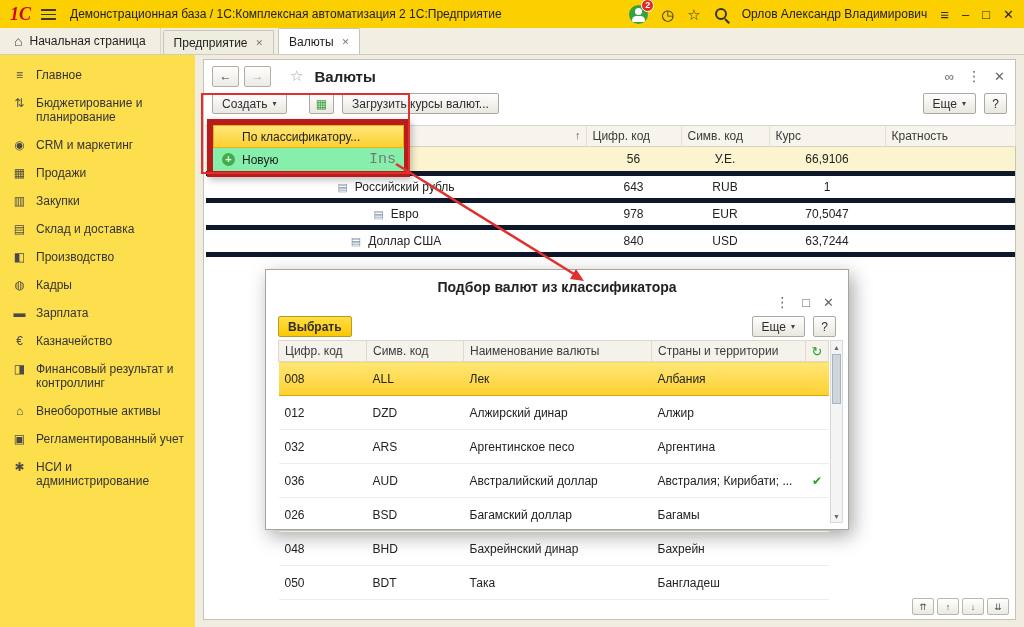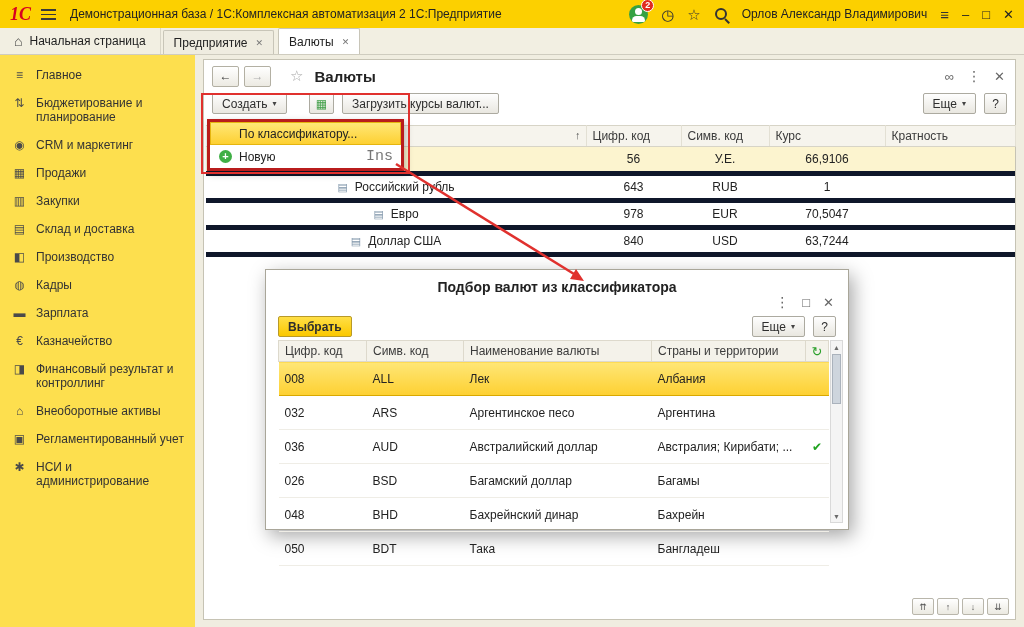--- a/index.html
+++ b/index.html
@@ -61,21 +61,21 @@
   .grid td{height:27px;padding:0 6px;border-bottom:5px solid #0f172a;color:#222;white-space:nowrap;overflow:hidden;box-sizing:border-box;text-align:center;}
   .grid tr.sel td{background:#fcf4cf;}
   .rate{text-align:right;}
   .row-ic{color:#7d93a8;margin-right:7px;font-size:11px;}
   .sort{position:absolute;right:5px;top:3px;color:#555;font-size:11px;}
 
   .bottom-nav{position:absolute;right:6px;bottom:4px;display:flex;gap:3px;}
   .mini{width:20px;height:15px;border:1px solid #b9b6ab;background:linear-gradient(#fff,#ebe9e1);font-size:9px;color:#555;display:flex;align-items:center;justify-content:center;border-radius:2px;cursor:pointer;}
 
   
-  .dropdown{position:absolute;left:207px;top:119px;width:191px;background:#ffffff;border:3px solid #b91c1c;box-shadow:2px 3px 7px rgba(0,0,0,.25);z-index:30;}
+  .dropdown{position:absolute;left:207px;top:119px;width:191px;background:#86efac;border:6px solid #b91c1c;box-shadow:2px 3px 7px rgba(0,0,0,.25);z-index:30;}
   .dd-item{display:flex;align-items:center;height:23px;padding:0 8px;gap:6px;cursor:pointer;box-sizing:border-box;}
   .dd-item .dd-ic{width:15px;flex:none;display:flex;align-items:center;justify-content:center;}
   .dd-item.selected{background:linear-gradient(#ffe87a,#fdcf2f);box-shadow:inset 0 0 0 1px #e5b50f;}
   .plus-ic{width:13px;height:13px;border-radius:50%;background:#3faf46;color:#fff;font-size:11px;font-weight:700;line-height:13px;text-align:center;}
   .dd-shortcut{margin-left:auto;color:#777;font-size:15px;font-family:Liberation Mono, monospace;}
 
   
   .red-rect{position:absolute;left:201px;top:93px;width:205px;height:77px;border:2px solid #e0312e;z-index:40;pointer-events:none;}
   .arrow{position:absolute;left:0;top:0;z-index:60;pointer-events:none;}
 
@@ -347,20 +347,27 @@
       </thead>
       <tbody>
         <tr class="msel">
           <td>008</td>
           <td>ALL</td>
           <td>Лек</td>
           <td>Албания</td>
           <td></td>
         </tr>
         <tr>
+          <td>012</td>
+          <td>DZD</td>
+          <td>Алжирский динар</td>
+          <td>Алжир</td>
+          <td></td>
+        </tr>
+        <tr>
           <td>032</td>
           <td>ARS</td>
           <td>Аргентинское песо</td>
           <td>Аргентина</td>
           <td></td>
         </tr>
         <tr>
           <td>036</td>
           <td>AUD</td>
           <td>Австралийский доллар</td>

